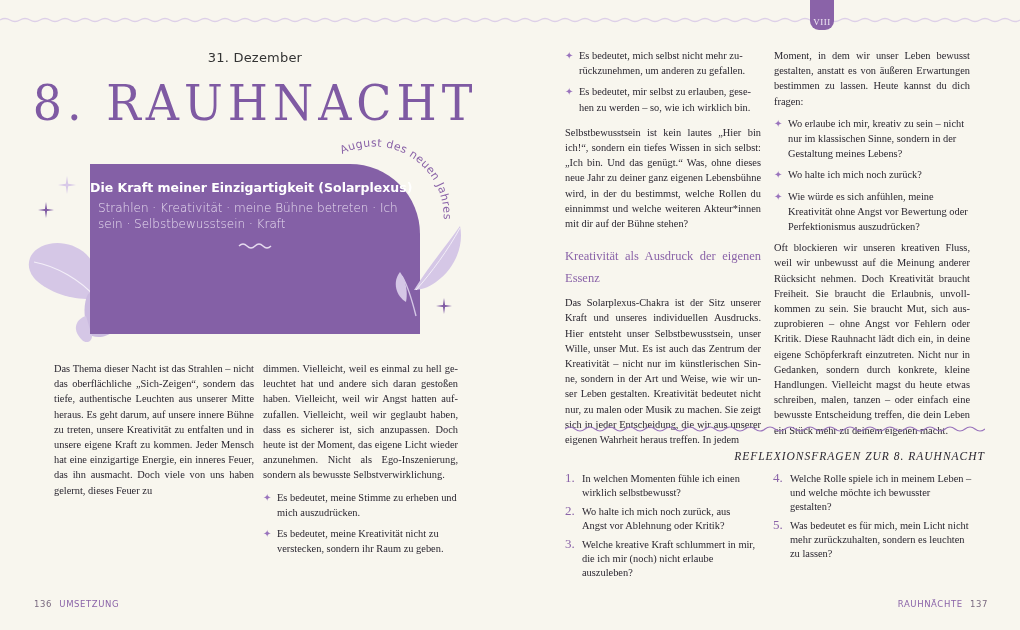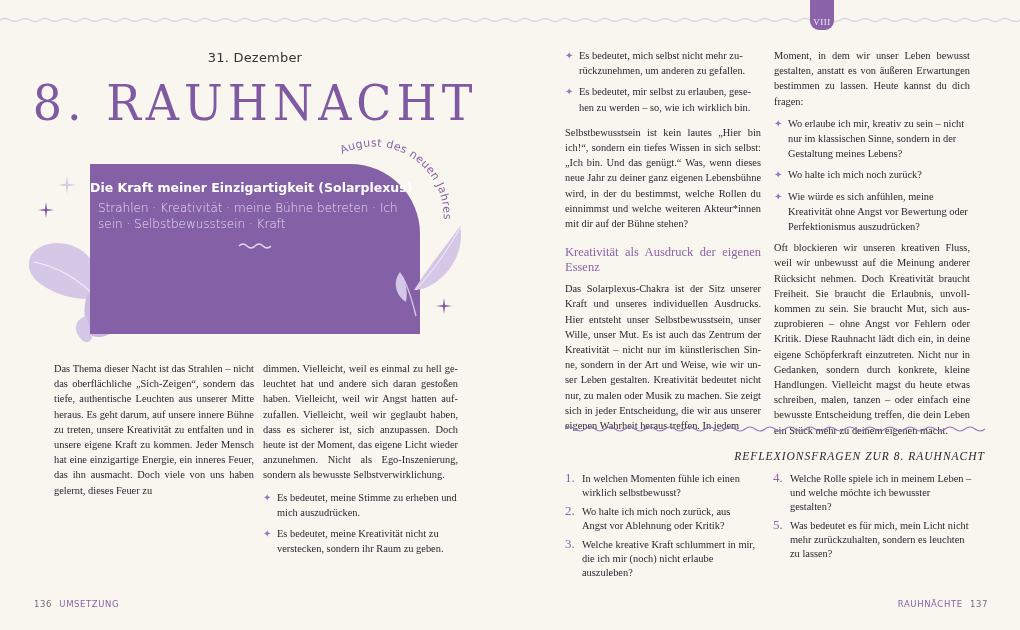--- a/index.html
+++ b/index.html
@@ -17,21 +17,21 @@
   .box-wave { margin:10px auto 4px; width:34px; height:8px; display:block; }
   .box-aff { font-family:"DejaVu Sans", sans-serif; font-style:italic; font-size:12px; line-height:15.5px; color:#fff; padding:0 20px; }
   .arc-text { position:absolute; left:330px; top:136px; width:120px; height:120px; }
   .leaf { position:absolute; }
   .spark { position:absolute; }
   .col { position:absolute; font-size:10.4px; line-height:15.2px; text-align:justify; hyphens:manual; }
   .col p { margin-bottom:7px; }
   .bl { list-style:none; }
   .bl li { position:relative; padding-left:14px; margin-bottom:6px; text-align:left; }
   .bl li .b { position:absolute; left:0; top:0; color:#9a74bd; font-size:10px; }
-  .h2 { color:#8a63a8; font-size:12.5px; line-height:15px; margin:8px 0 6px; font-weight:normal; }
+  .h2 { color:#8a63a8; font-size:12.5px; line-height:22px; margin:8px 0 6px; font-weight:normal; }
   .divider { position:absolute; left:565px; top:424px; width:420px; height:10px; }
   .refl-title { position:absolute; left:565px; top:450px; width:420px; text-align:right; font-style:italic; font-size:11.5px; letter-spacing:1px; color:#2a2630; }
   .ol { position:absolute; list-style:none; font-size:10.4px; line-height:14px; }
   .ol li { position:relative; padding-left:17px; margin-bottom:5px; }
   .ol li .n { position:absolute; left:0; top:-1px; color:#8a63a8; font-size:13px; }
   .foot { position:absolute; top:599px; font-family:"DejaVu Sans", sans-serif; font-size:8.5px; color:#8a63a8; letter-spacing:0.6px; }
   .foot .num { color:#7a6a80; margin:0 4px; }
 </style>
 </head>
 <body>
@@ -102,21 +102,21 @@
     <span class="num">136</span>
     <span>UMSETZUNG</span>
   </div>
 </div>
 
 <div class="col" style="left:565px;top:48px;width:196px;">
   <ul class="bl">
     <li><span class="b">✦</span><span>Es bedeutet, mich selbst nicht mehr zu­rückzunehmen, um anderen zu gefallen.</span></li>
     <li><span class="b">✦</span><span>Es bedeutet, mir selbst zu erlauben, gese­hen zu werden – so, wie ich wirklich bin.</span></li>
   </ul>
-  <p style="margin-top:10px">Selbstbewusstsein ist kein lautes „Hier bin ich!“, sondern ein tiefes Wissen in sich selbst: „Ich bin. Und das genügt.“ Was, wenn die­ses neue Jahr zu deiner ganz eigenen Lebens­bühne wird, in der du bestimmst, welche Rollen du einnimmst und welche weiteren Akteur*innen mit dir auf der Bühne stehen?</p>
+  <p style="margin-top:10px">Selbstbewusstsein ist kein lautes „Hier bin ich!“, sondern ein tiefes Wissen in sich selbst: „Ich bin. Und das genügt.“ Was, ohne die­ses neue Jahr zu deiner ganz eigenen Lebens­bühne wird, in der du bestimmst, welche Rollen du einnimmst und welche weiteren Akteur*innen mit dir auf der Bühne stehen?</p>
   <h2 class="h2" style="margin-top:14px">Kreativität als Ausdruck der eigenen Essenz</h2>
   <p>Das Solarplexus-Chakra ist der Sitz unserer Kraft und unseres individuellen Ausdrucks. Hier entsteht unser Selbstbewusstsein, unser Wille, unser Mut. Es ist auch das Zentrum der Kreativität – nicht nur im künstlerischen Sin­ne, sondern in der Art und Weise, wie wir un­ser Leben gestalten. Kreativität bedeutet nicht nur, zu malen oder Musik zu machen. Sie zeigt sich in jeder Entscheidung, die wir aus unse­rer eigenen Wahrheit heraus treffen. In jedem</p>
 </div>
 
 <div class="col" style="left:774px;top:48px;width:196px;">
   <p>Moment, in dem wir unser Leben bewusst gestalten, anstatt es von äußeren Erwartun­gen bestimmen zu lassen. Heute kannst du dich fragen:</p>
   <ul class="bl">
     <li><span class="b">✦</span><span>Wo erlaube ich mir, kreativ zu sein – nicht nur im klassischen Sinne, sondern in der Gestaltung meines Lebens?</span></li>
     <li><span class="b">✦</span><span>Wo halte ich mich noch zurück?</span></li>
     <li><span class="b">✦</span><span>Wie würde es sich anfühlen, meine Kreativität ohne Angst vor Bewertung oder Perfektionismus auszudrücken?</span></li>

